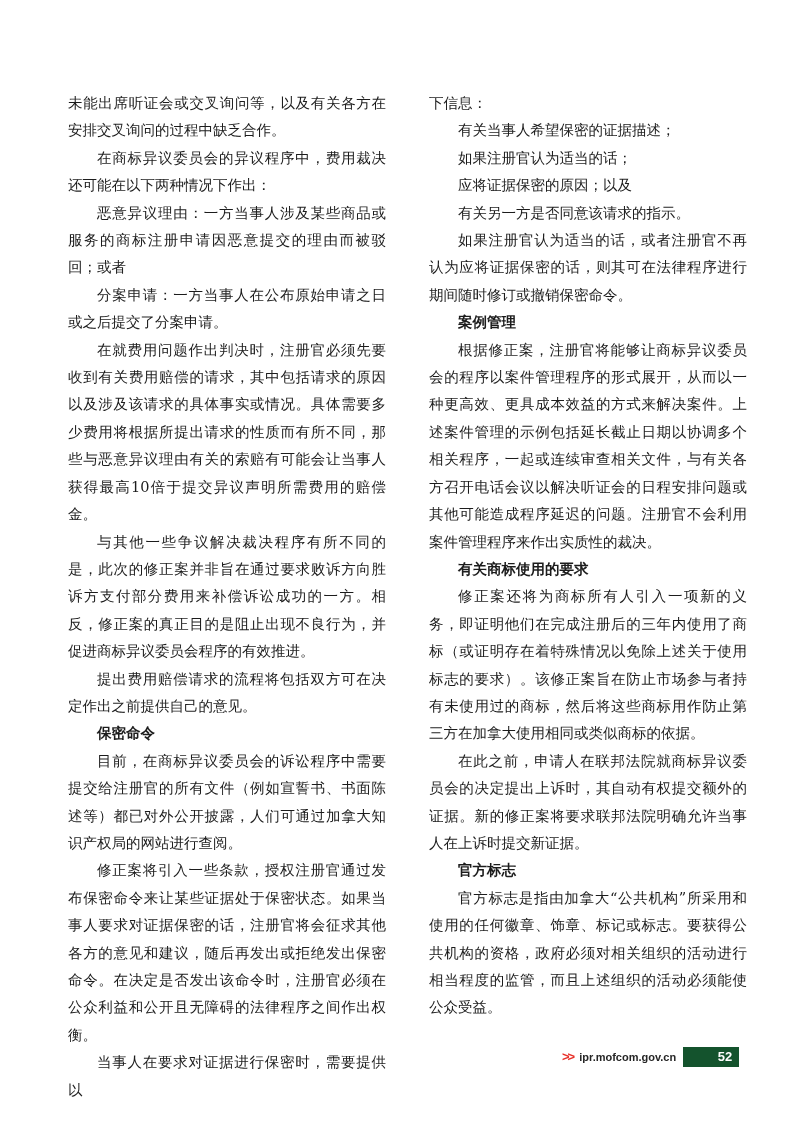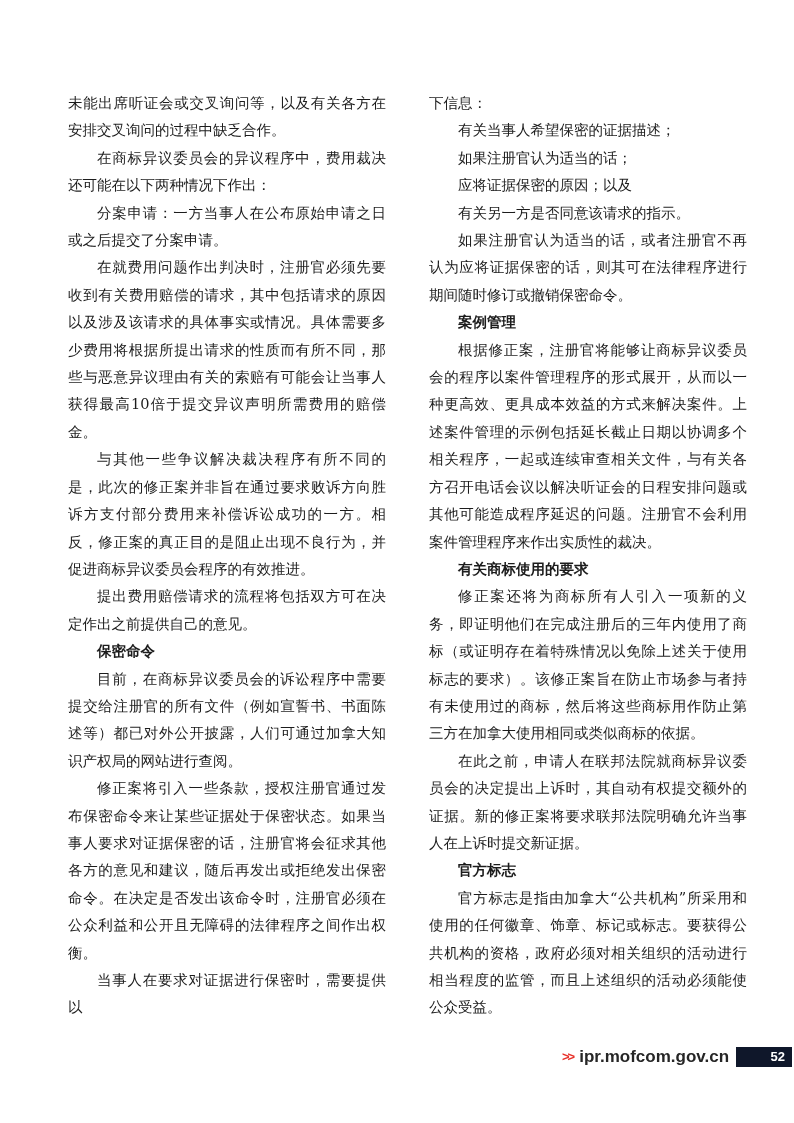--- a/index.html
+++ b/index.html
@@ -51,21 +51,21 @@
   .chevrons {
     font-weight: 900;
     font-size: 13px;
     letter-spacing: -2px;
     color: #e8312a;
     margin-right: 6px;
     line-height: 20px;
   }
   .site {
     font-weight: 700;
-    font-size: 17px;
+    font-size: 11px;
     letter-spacing: 0px;
     color: #262626;
     margin-right: 7px;
     line-height: 20px;
   }
   .badge {
     display: inline-block;
     width: 49px; height: 20px;
     background: #0d0d0d;
     color: #ffffff;
@@ -76,20 +76,21 @@
     padding-right: 7px;
   }
 </style>
 </head>
 <body>
 
 <div class="page">
   <div class="col col-left" id="col-left" style="color: rgb(28, 28, 28);">
       <p class="noindent">未能出席听证会或交叉询问等，以及有关各方在安排交叉询问的过程中缺乏合作。</p>
       <p>在商标异议委员会的异议程序中，费用裁决还可能在以下两种情况下作出：</p>
+      <p>恶意异议理由：一方当事人涉及某些商品或服务的商标注册申请因恶意提交的理由而被驳回；或者</p>
       <p>分案申请：一方当事人在公布原始申请之日或之后提交了分案申请。</p>
       <p>在就费用问题作出判决时，注册官必须先要收到有关费用赔偿的请求，其中包括请求的原因以及涉及该请求的具体事实或情况。具体需要多少费用将根据所提出请求的性质而有所不同，那些与恶意异议理由有关的索赔有可能会让当事人获得最高10倍于提交异议声明所需费用的赔偿金。</p>
       <p>与其他一些争议解决裁决程序有所不同的是，此次的修正案并非旨在通过要求败诉方向胜诉方支付部分费用来补偿诉讼成功的一方。相反，修正案的真正目的是阻止出现不良行为，并促进商标异议委员会程序的有效推进。</p>
       <p>提出费用赔偿请求的流程将包括双方可在决定作出之前提供自己的意见。</p>
       <p class="heading">保密命令</p>
       <p>目前，在商标异议委员会的诉讼程序中需要提交给注册官的所有文件（例如宣誓书、书面陈述等）都已对外公开披露，人们可通过加拿大知识产权局的网站进行查阅。</p>
       <p>修正案将引入一些条款，授权注册官通过发布保密命令来让某些证据处于保密状态。如果当事人要求对证据保密的话，注册官将会征求其他各方的意见和建议，随后再发出或拒绝发出保密命令。在决定是否发出该命令时，注册官必须在公众利益和公开且无障碍的法律程序之间作出权衡。</p>
       <p>当事人在要求对证据进行保密时，需要提供以</p>
     </div>
   <div class="col col-right" id="col-right" style="color: rgb(28, 28, 28);">
@@ -103,15 +104,15 @@
       <p>根据修正案，注册官将能够让商标异议委员会的程序以案件管理程序的形式展开，从而以一种更高效、更具成本效益的方式来解决案件。上述案件管理的示例包括延长截止日期以协调多个相关程序，一起或连续审查相关文件，与有关各方召开电话会议以解决听证会的日程安排问题或其他可能造成程序延迟的问题。注册官不会利用案件管理程序来作出实质性的裁决。</p>
       <p class="heading">有关商标使用的要求</p>
       <p>修正案还将为商标所有人引入一项新的义务，即证明他们在完成注册后的三年内使用了商标（或证明存在着特殊情况以免除上述关于使用标志的要求）。该修正案旨在防止市场参与者持有未使用过的商标，然后将这些商标用作防止第三方在加拿大使用相同或类似商标的依据。</p>
       <p>在此之前，申请人在联邦法院就商标异议委员会的决定提出上诉时，其自动有权提交额外的证据。新的修正案将要求联邦法院明确允许当事人在上诉时提交新证据。</p>
       <p class="heading">官方标志</p>
       <p>官方标志是指由加拿大“公共机构”所采用和使用的任何徽章、饰章、标记或标志。要获得公共机构的资格，政府必须对相关组织的活动进行相当程度的监管，而且上述组织的活动必须能使公众受益。</p>
     </div>
   <div class="footer">
     <span class="chevrons" style="color: rgb(232, 49, 42);">&gt;&gt;</span>
     <span class="site">ipr.mofcom.gov.cn</span>
-    <span class="badge" style="background: #0f172a; color: rgb(255, 255, 255);">52</span>
+    <span class="badge" style="background: #14532d; color: rgb(255, 255, 255);">52</span>
   </div>
 </div>
 
 </body></html>

